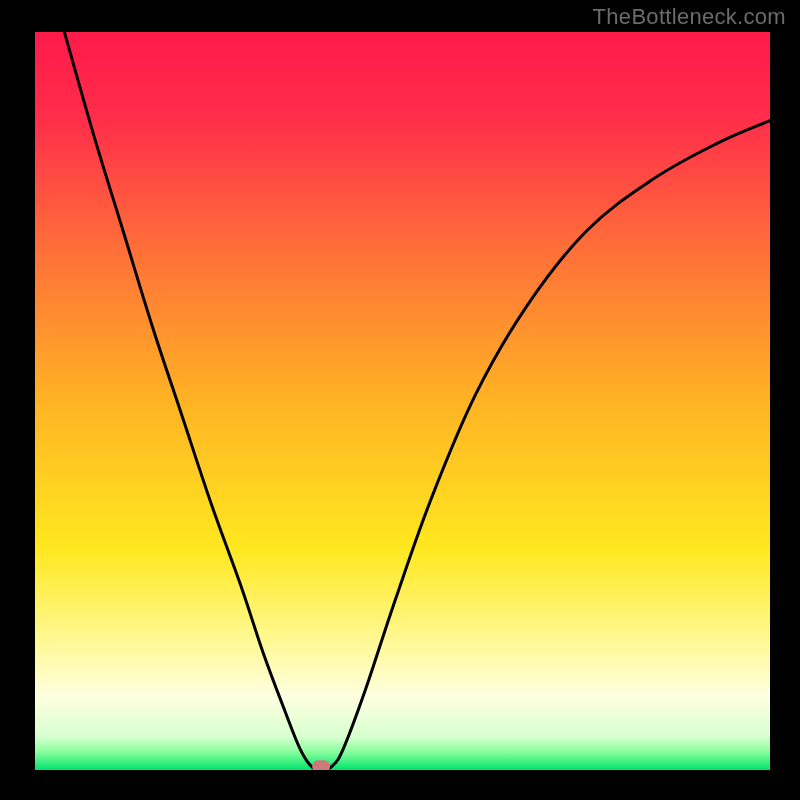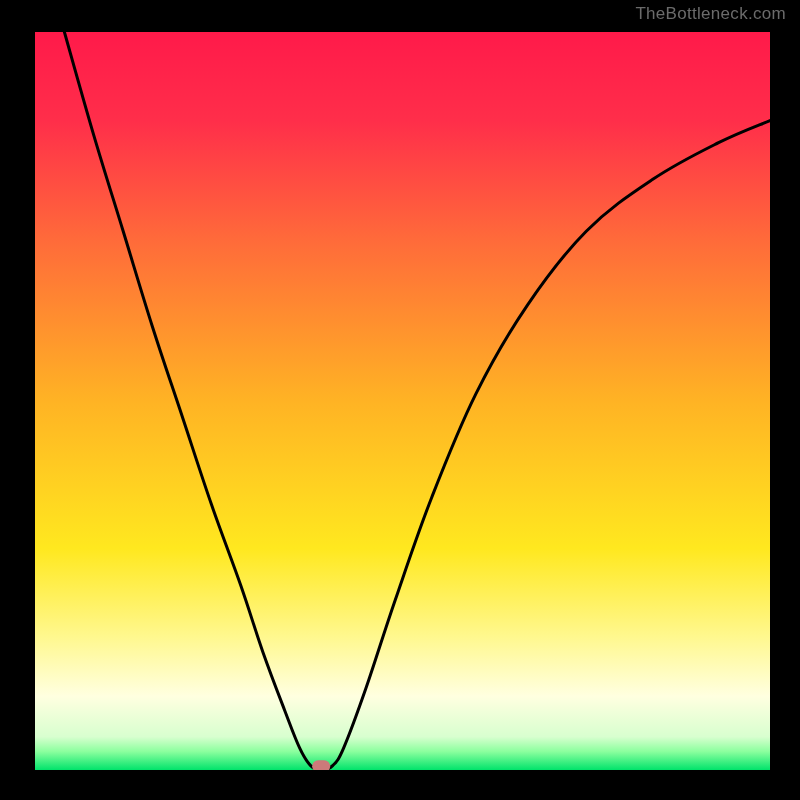--- a/index.html
+++ b/index.html
@@ -15,21 +15,21 @@
     position: relative;
     width: 800px;
     height: 800px;
     background: #000;
   }
   .watermark {
     position: absolute;
     top: 4px;
     right: 14px;
     color: #6b6b6b;
-    font-size: 17px;
+    font-size: 22px;
     font-weight: 400;
     letter-spacing: 0.3px;
     z-index: 10;
   }
   svg {
     display: block;
   }
 </style>
 </head>
 <body>

